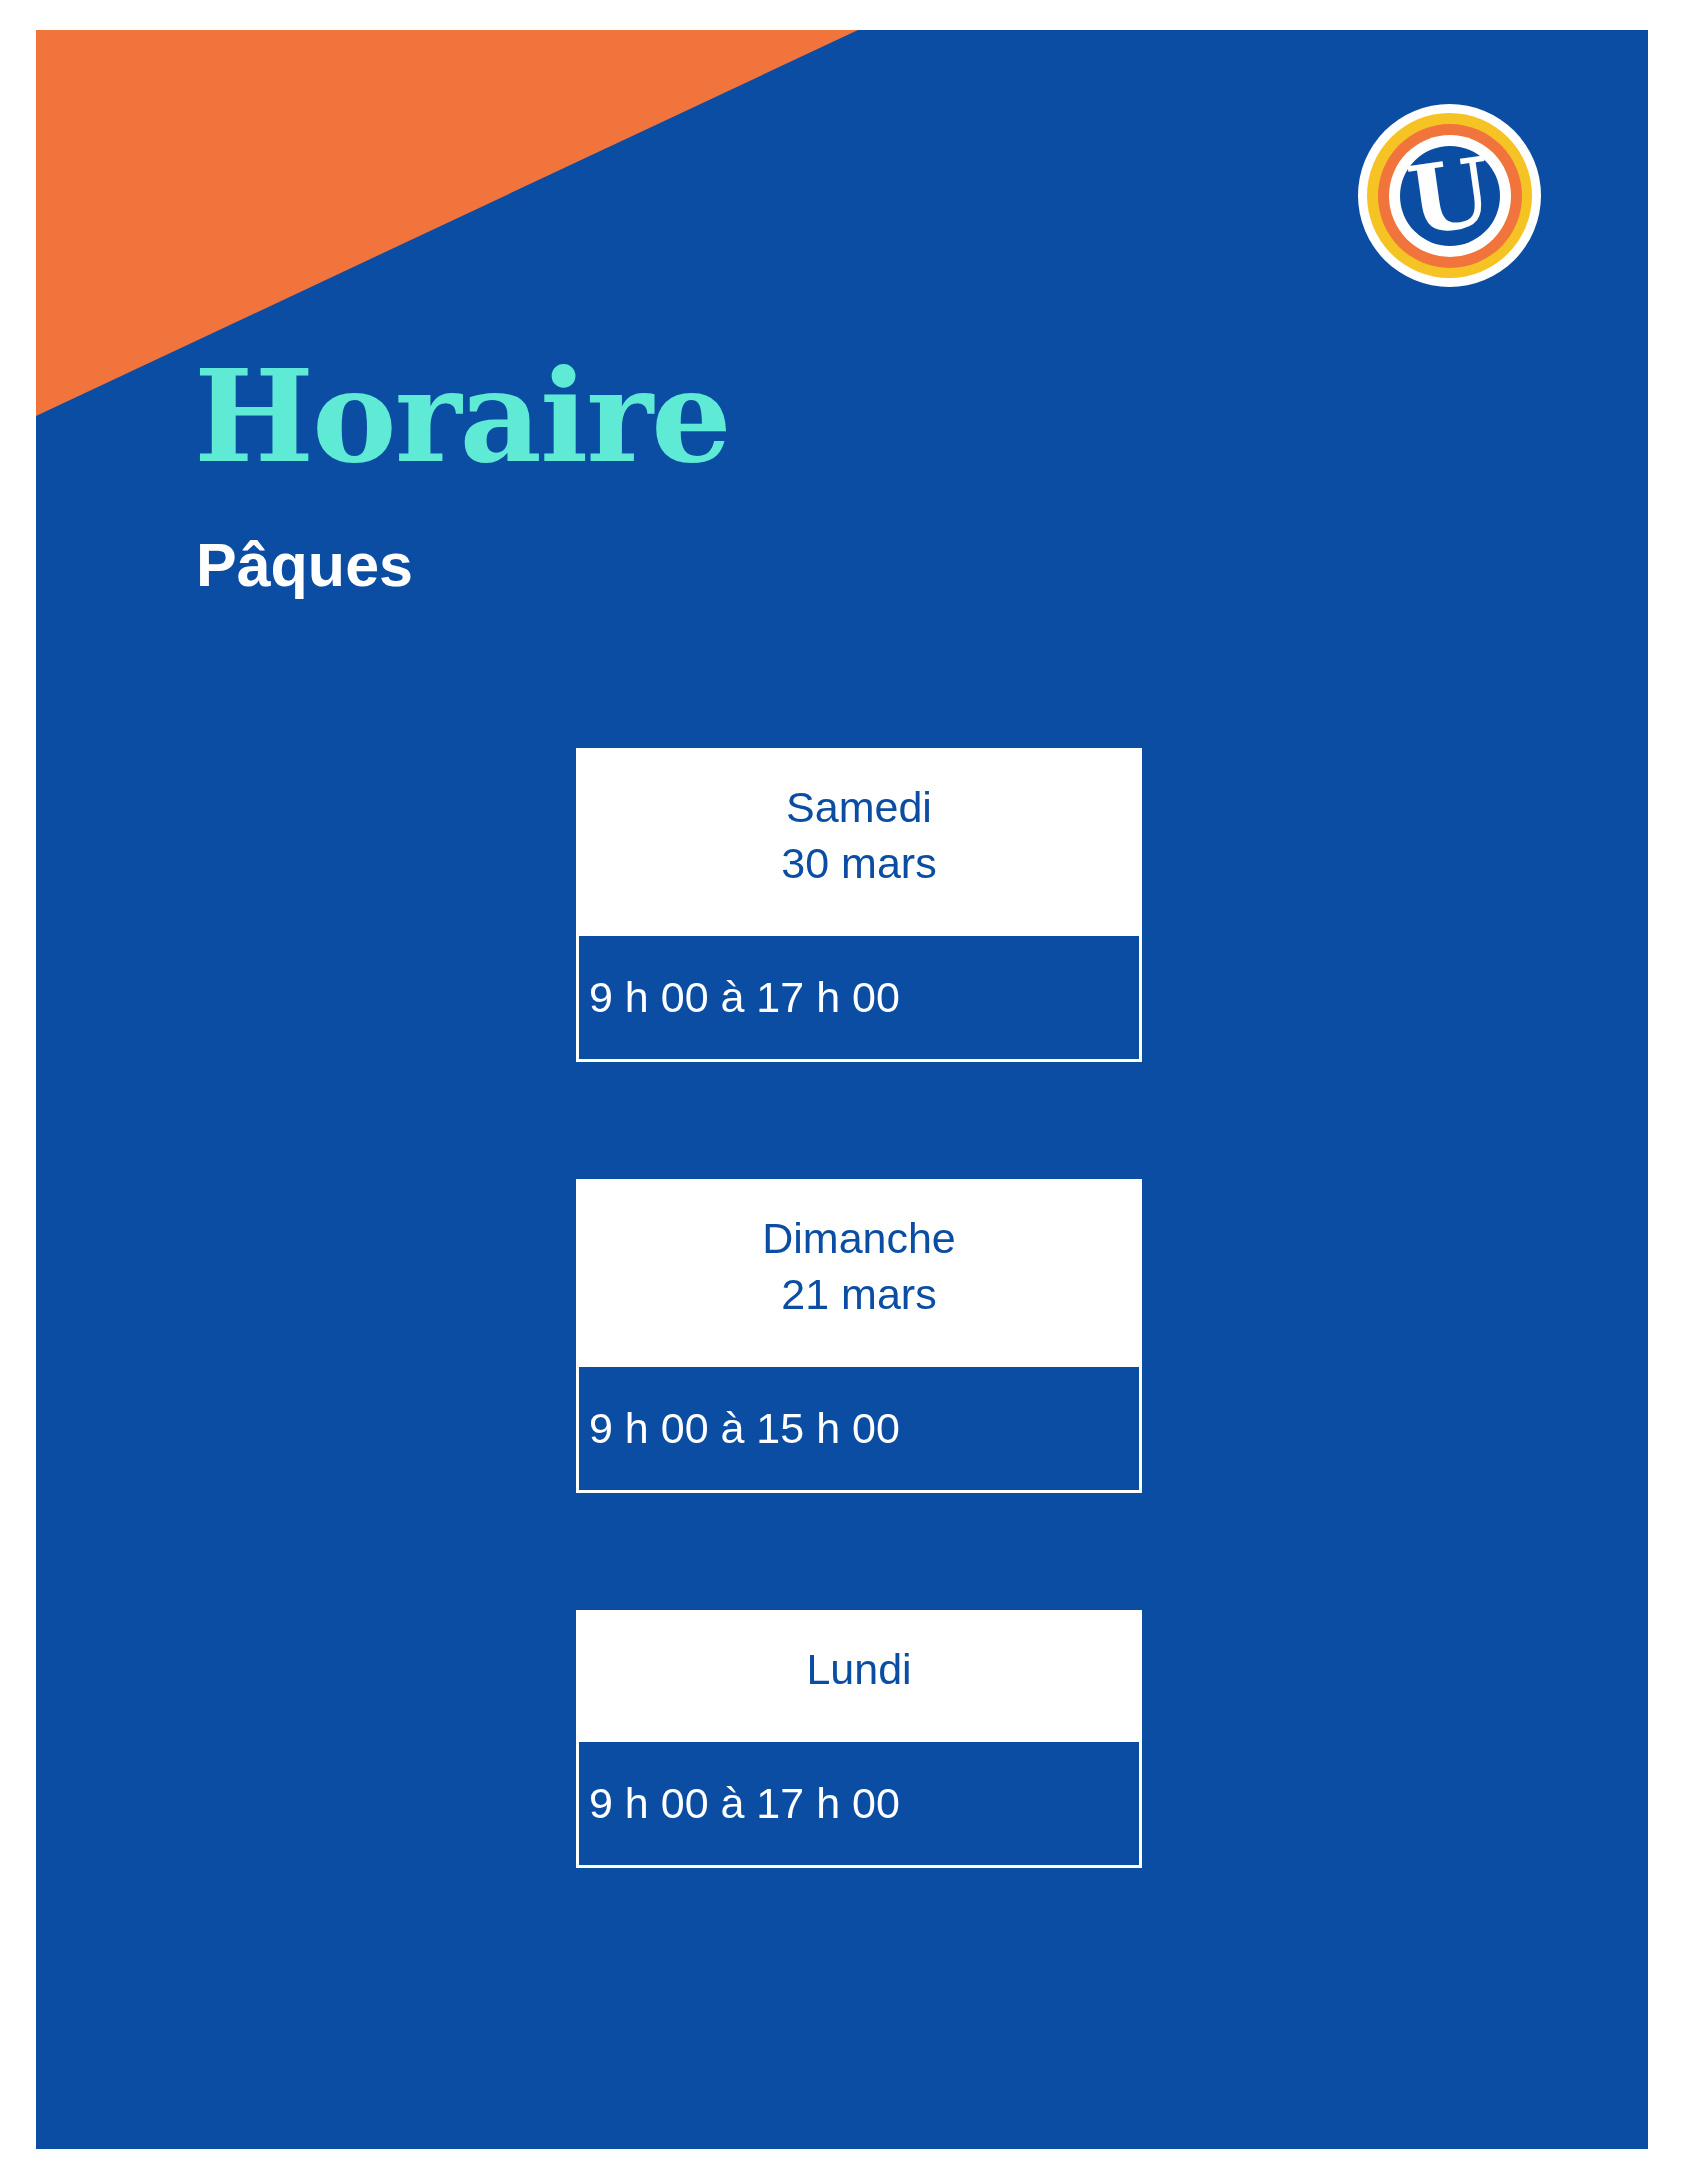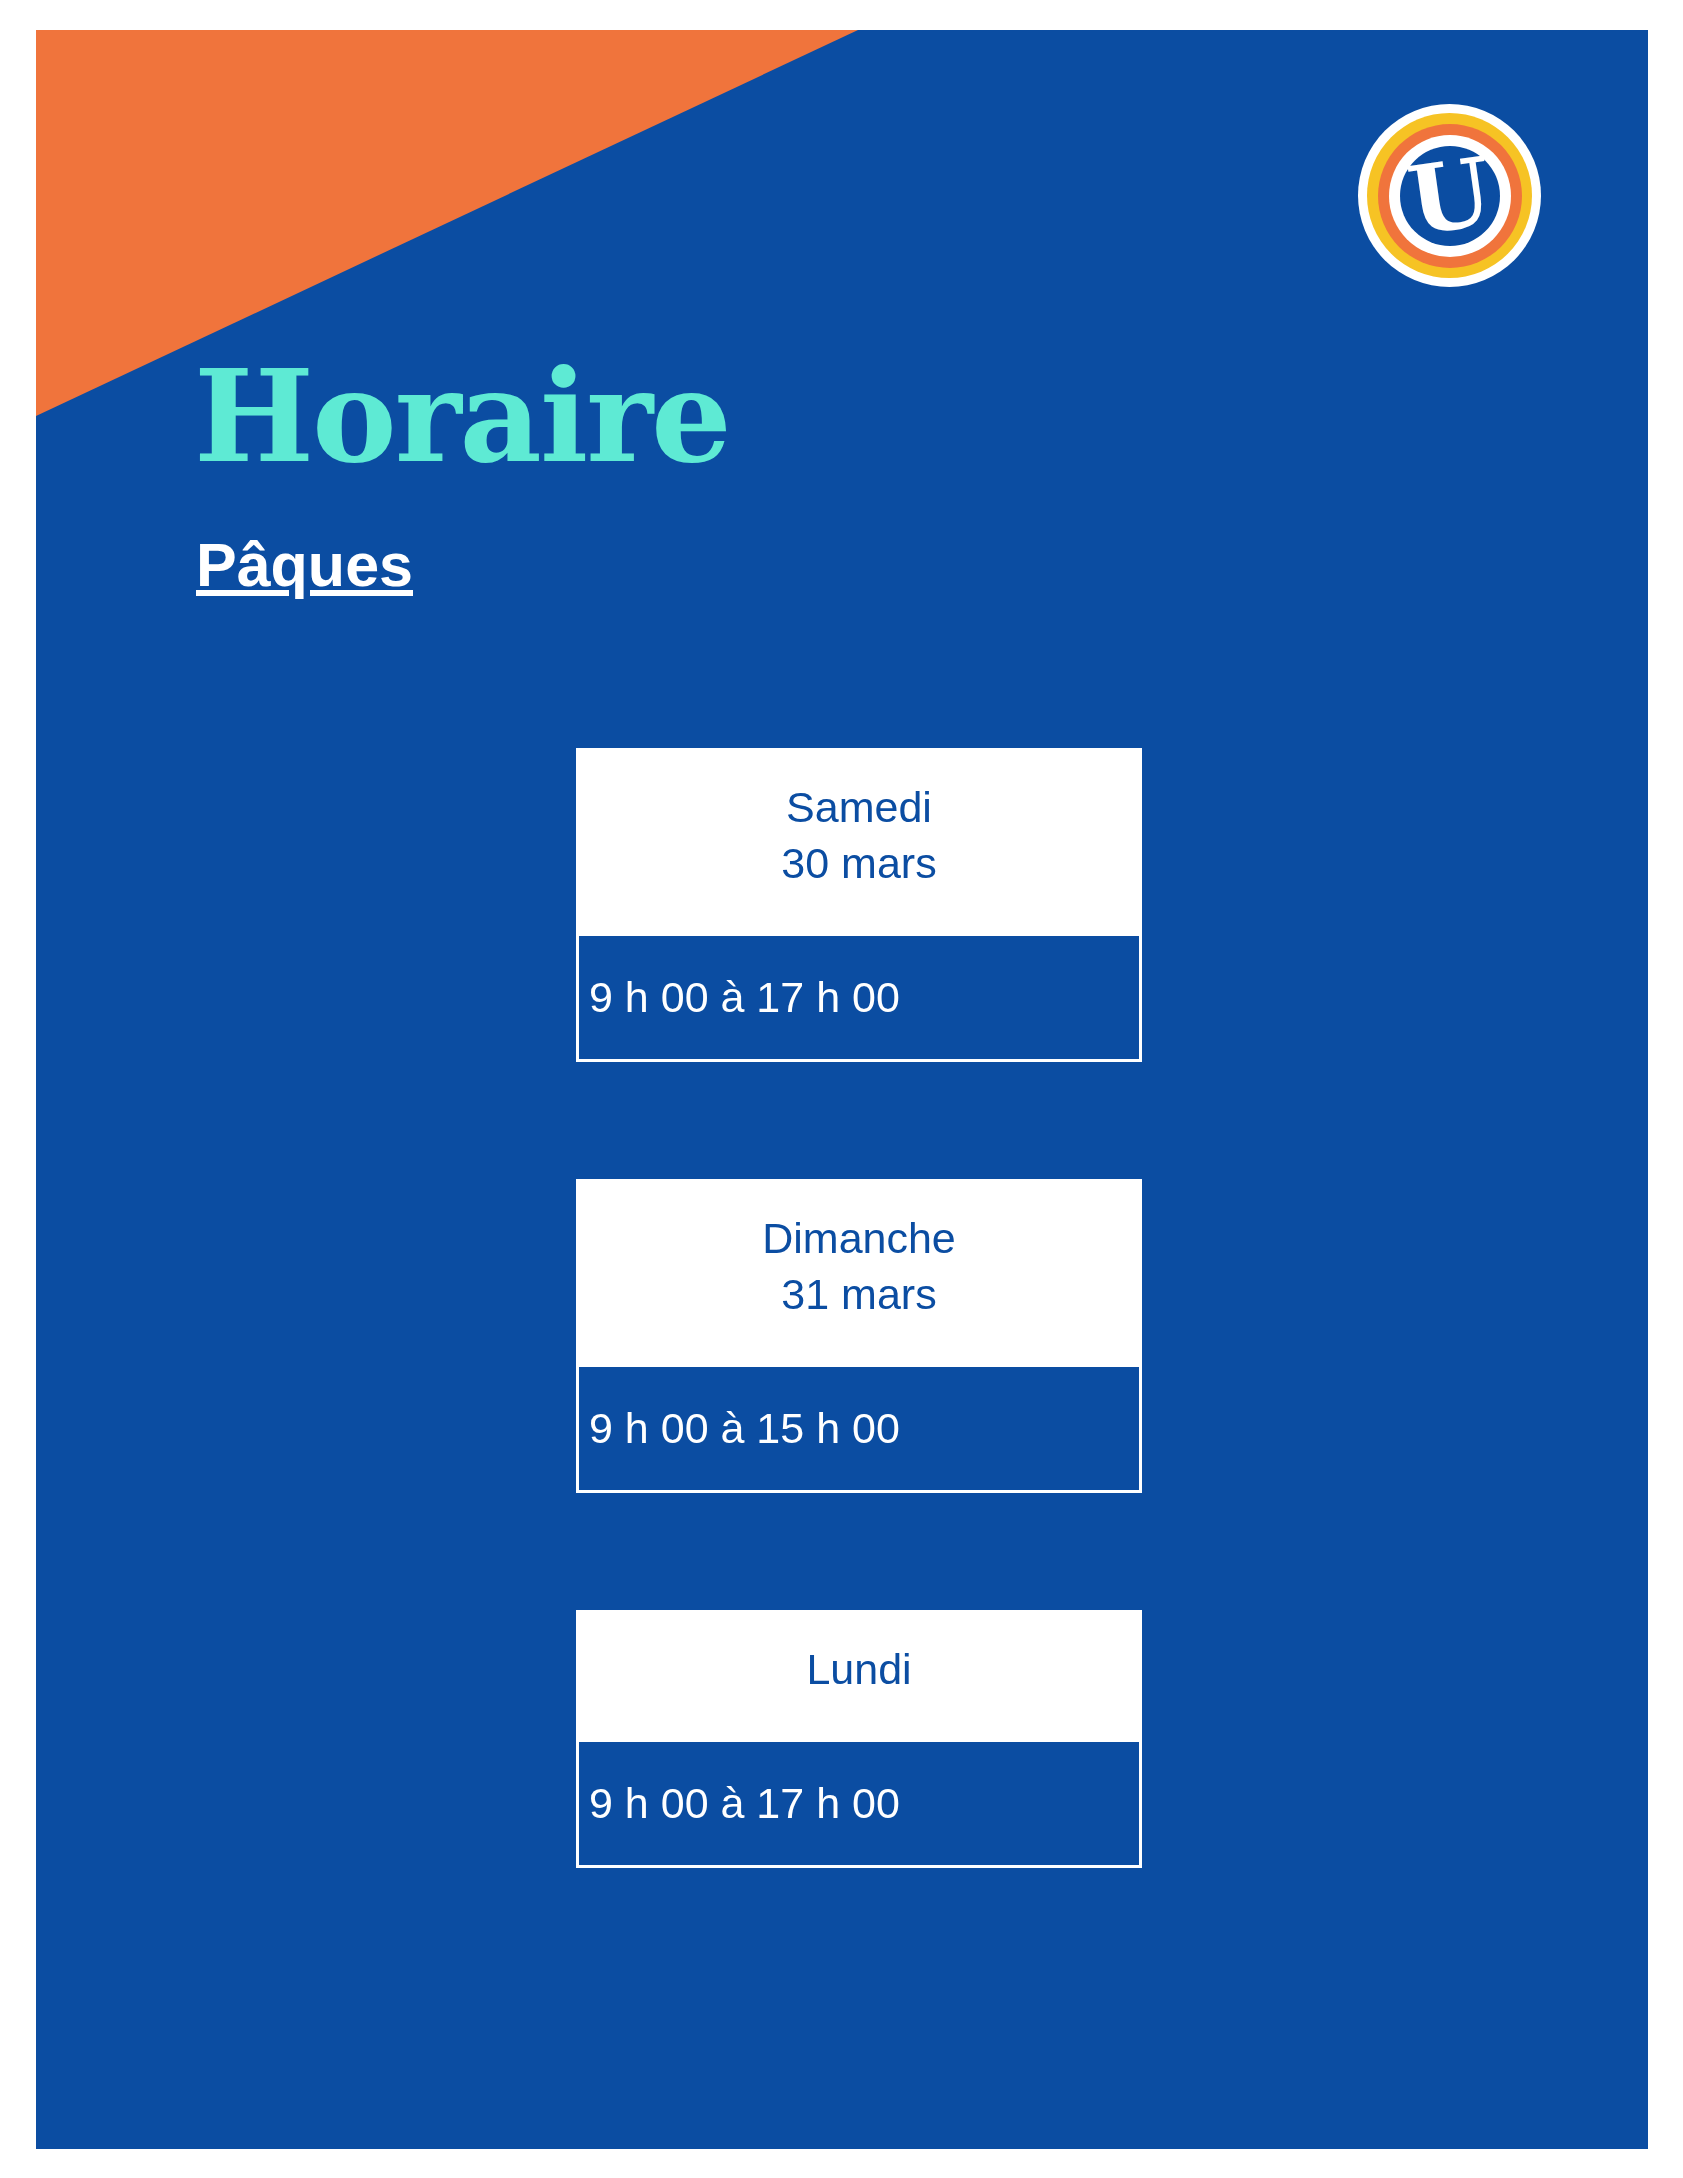--- a/index.html
+++ b/index.html
@@ -101,21 +101,20 @@
   }
   .subtitle {
     position: absolute;
     left: 160px;
     top: 503px;
     color: #ffffff;
     font-family: "Liberation Sans", sans-serif;
     font-weight: bold;
     font-size: 61px;
     line-height: 65px;
-    text-decoration: underline;
   }
   
   .cards {
     position: absolute;
     left: 540px;
     top: 718px;
     width: 566px;
   }
   .card {
     width: 566px;
@@ -165,21 +164,21 @@
       <div class="card-head">
         <div>Samedi</div>
         <div>30 mars</div>
       </div>
       <div class="card-body">9 h 00 à 17 h 00</div>
     </div>
 
     <div class="card">
       <div class="card-head">
         <div>Dimanche</div>
-        <div>31 mars</div>
+        <div>21 mars</div>
       </div>
       <div class="card-body">9 h 00 à 15 h 00</div>
     </div>
 
     <div class="card">
       <div class="card-head">
         <div>Lundi</div>
       </div>
       <div class="card-body">9 h 00 à 17 h 00</div>
     </div>

